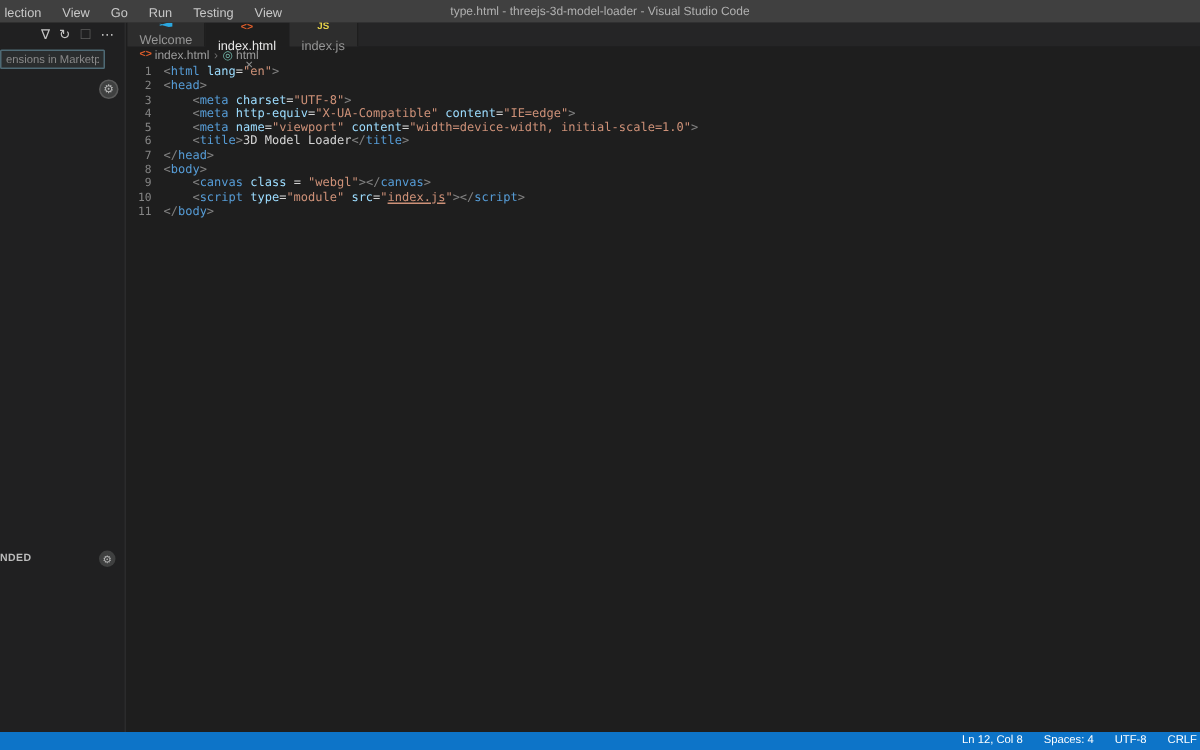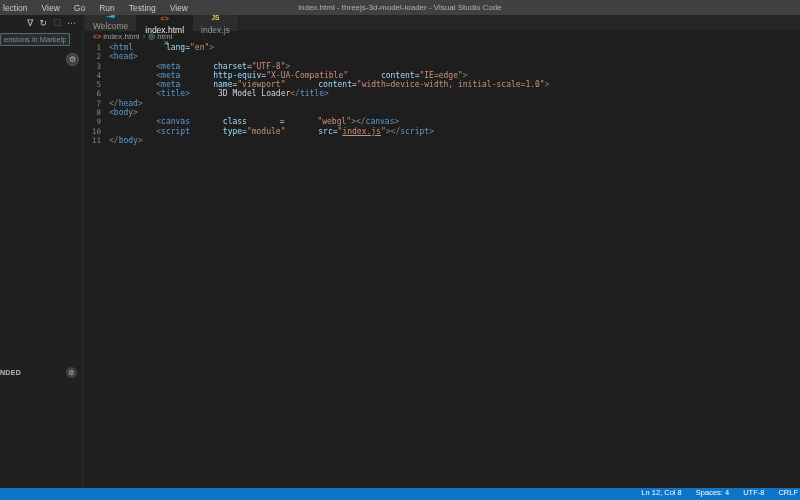--- a/index.html
+++ b/index.html
@@ -81,21 +81,21 @@
   .codearea {
     position:absolute; top:28px; left:0; right:0; bottom:0;
     font-family:"DejaVu Sans Mono", monospace; font-size:8px; line-height:9.3px;
   }
   .line { display:flex; height:9.3px; align-items:center; }
   .ln { width:24px; flex:none; text-align:right; color:#858585; padding-right:8px; font-size:7.5px; }
   .codetext { white-space:pre; color:#d4d4d4; }
   .line.active { box-shadow: inset 0 0 0 1px #2a2a2a; }
   .line.active .ln { color:#c6c6c6; }
   .tk-p { color:#808080; } .tk-t { color:#569cd6; } .tk-a { color:#9cdcfe; }
-  .tk-o { color:#d4d4d4; } .tk-v { color:#ce9178; } .tk-w { color:#d4d4d4;margin-left:28px; }
+  .tk-o { color:#d4d4d4; } .tk-v { color:#ce9178; } .tk-w { color:#d4d4d4; }
   .tk-link { color:#ce9178; text-decoration:underline; text-underline-offset:1px; }
   .tk-hl { color:#808080; outline:1px solid #555555; }
   .cursor { display:inline-block; width:1px; height:8px; background:#d8d8d8; vertical-align:middle; }
   
   .banner { position:absolute; left:0; top:368px; width:545px; height:100px; z-index:5; }
   .banner-teal {
     position:absolute; inset:0; background:#4fc4d6;
     clip-path: polygon(25px 32px, 110px 6px, 143px 3px, 143px 32px);
   }
   .banner-blue {
@@ -128,21 +128,21 @@
 
   <div class="menubar" style="background: #404040;">
     <div class="menu-items">
         <span class="menu-item">lection</span>
         <span class="menu-item">View</span>
         <span class="menu-item">Go</span>
         <span class="menu-item">Run</span>
         <span class="menu-item">Testing</span>
         <span class="menu-item">View</span>
       </div>
-    <div class="window-title">index.html - threejs-3d-model-loader - Visual Studio Code</div>
+    <div class="window-title">type.html - threejs-3d-model-loader - Visual Studio Code</div>
   </div>
 
   <div class="sidebar">
     <div class="side-toolbar">
         <span class="tool-icon">∇</span>
         <span class="tool-icon">↻</span>
         <span class="tool-icon dim">☐</span>
         <span class="tool-icon">⋯</span>
       </div>
     <input class="ext-search" type="text" placeholder="ensions in Marketplace" style="">

